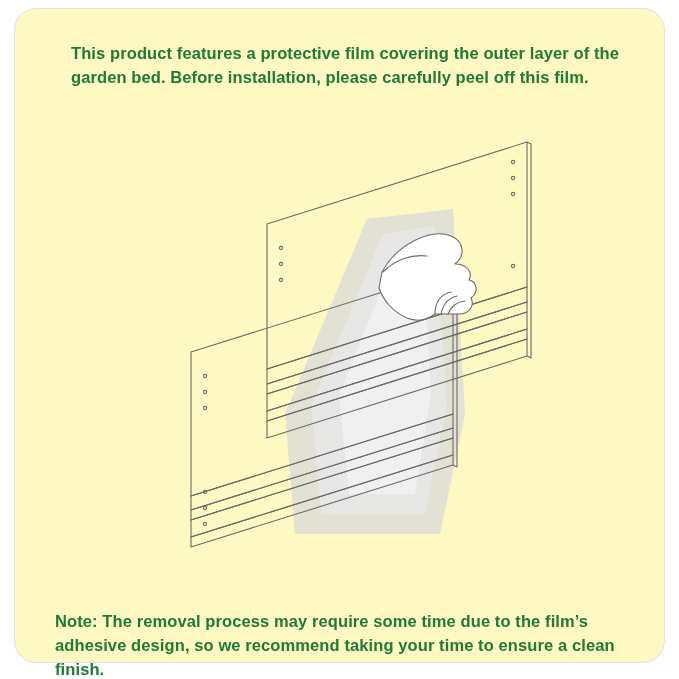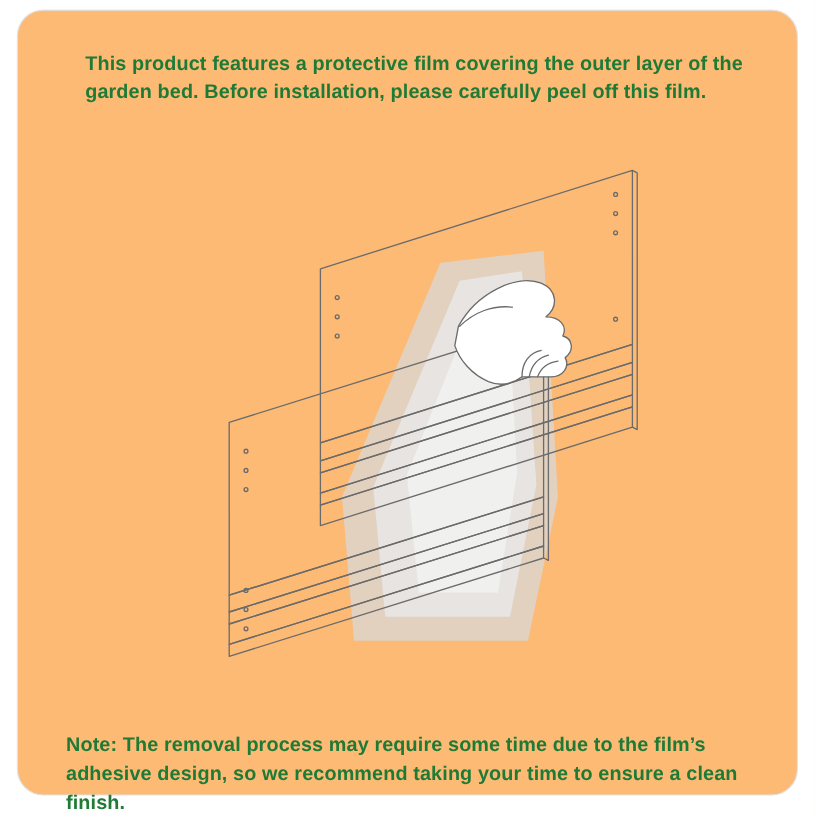--- a/index.html
+++ b/index.html
@@ -12,21 +12,21 @@
     height: 679px;
     font-family: "Liberation Sans", sans-serif;
     overflow: hidden;
   }
   .card {
     position: absolute;
     left: 14px;
     top: 8px;
     width: 651px;
     height: 655px;
-    background: #fdba74;
+    background: #fef9c3;
     border: 1px solid #e2e2e2;
     border-radius: 22px;
     box-sizing: border-box;
   }
   .top-text {
     position: absolute;
     left: 56px;
     top: 32px;
     width: 560px;
     color: #1f7a36;

